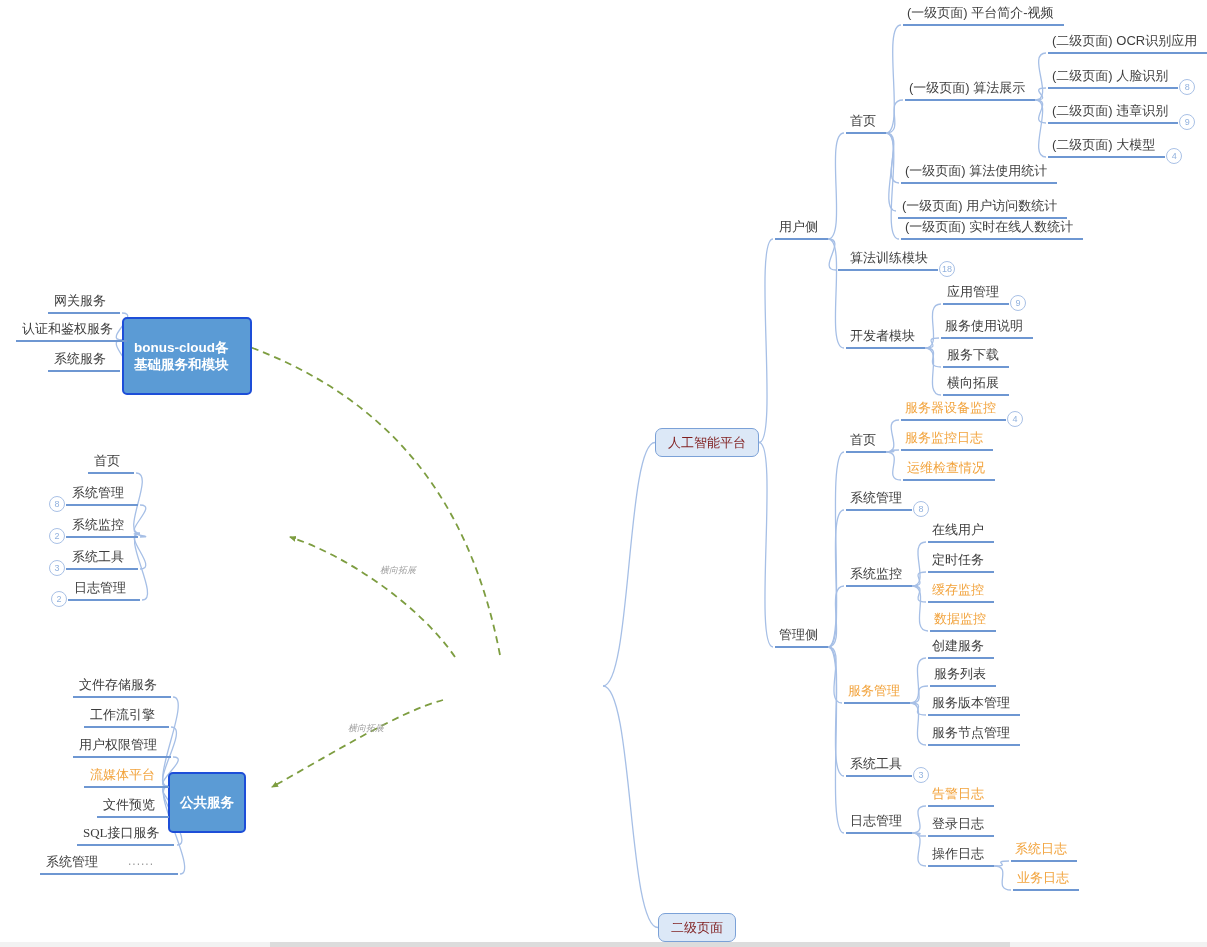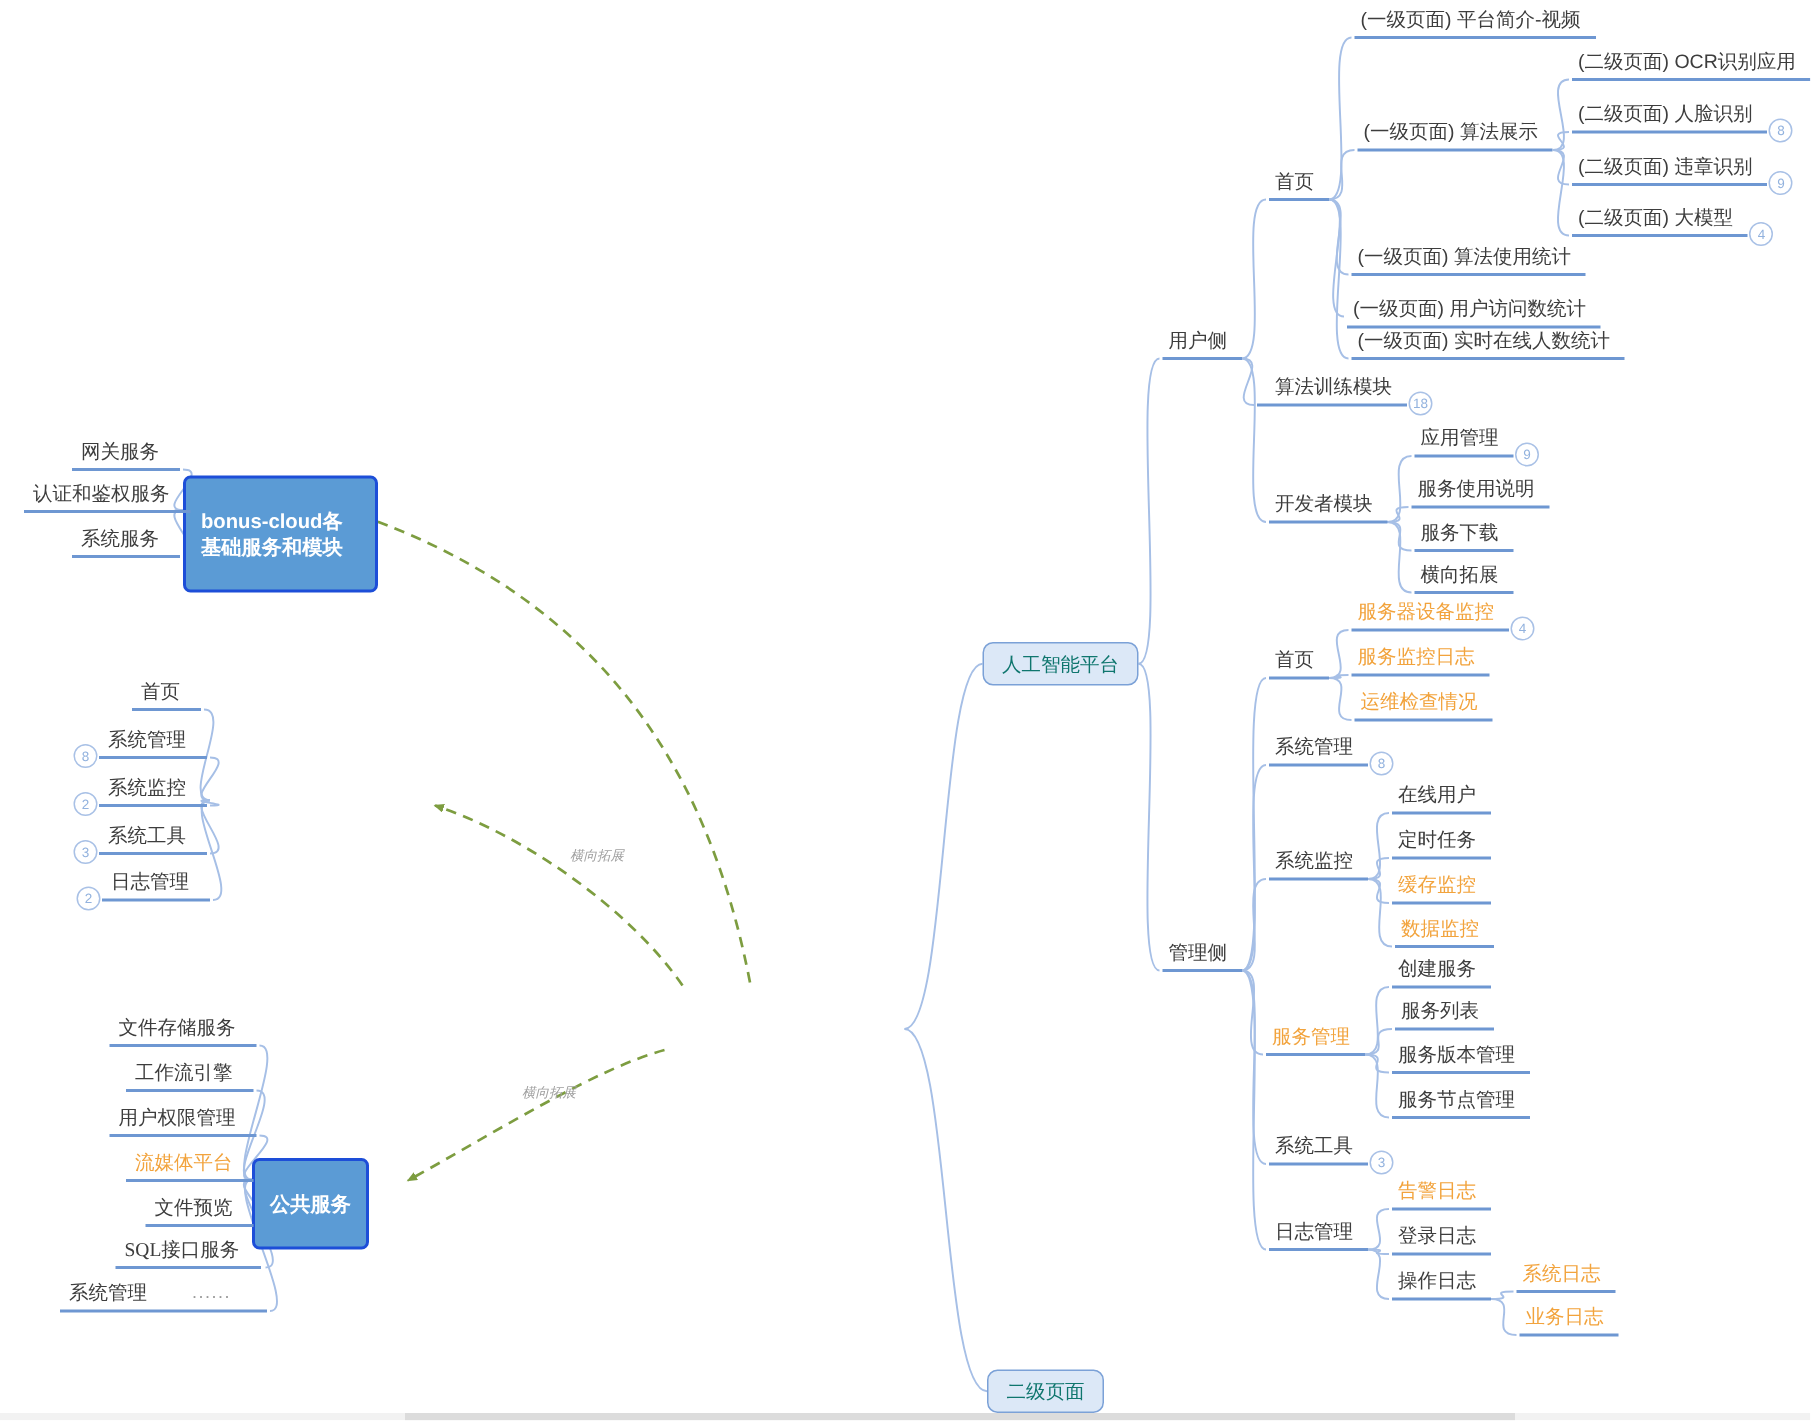--- a/index.html
+++ b/index.html
@@ -17,21 +17,21 @@
   .node.dir-left{padding:0 14px 3px 6px;}
   .node.orange{color:#f2a33c;}
   .node.plain{border:none;padding:0;font-size:12px;color:#9a9a9a;letter-spacing:1px;}
   .node.box-center{
     background:#dbe7f6;border:2px solid #7ba1d7;border-radius:9px;
     font-size:21px;color:#6b7587;padding:9px 22px;line-height:26px;
     box-shadow:0 1px 2px rgba(120,150,200,.25);
   }
   .node.box-light{
     background:#dce8f7;border:1.5px solid #7ba1d7;border-radius:7px;
-    font-size:13px;color:#0f766e;padding:5px 12px;line-height:17px;
+    font-size:13px;color:#7f1d1d;padding:5px 12px;line-height:17px;
   }
   .node.box-blue{
     background:#5b9bd5;border:2px solid #1d4ed8;border-radius:5px;
     font-size:13.5px;color:#ffffff;font-weight:bold;padding:20px 10px;line-height:17px;
   }
   .node.wrap{white-space:normal;}
   .badge{
     position:absolute;bottom:-8px;width:14px;height:14px;border:1px solid #a9c1e6;
     border-radius:50%;color:#92b2de;font-size:9px;line-height:14px;text-align:center;
     background:#fff;font-weight:normal;z-index:4;

